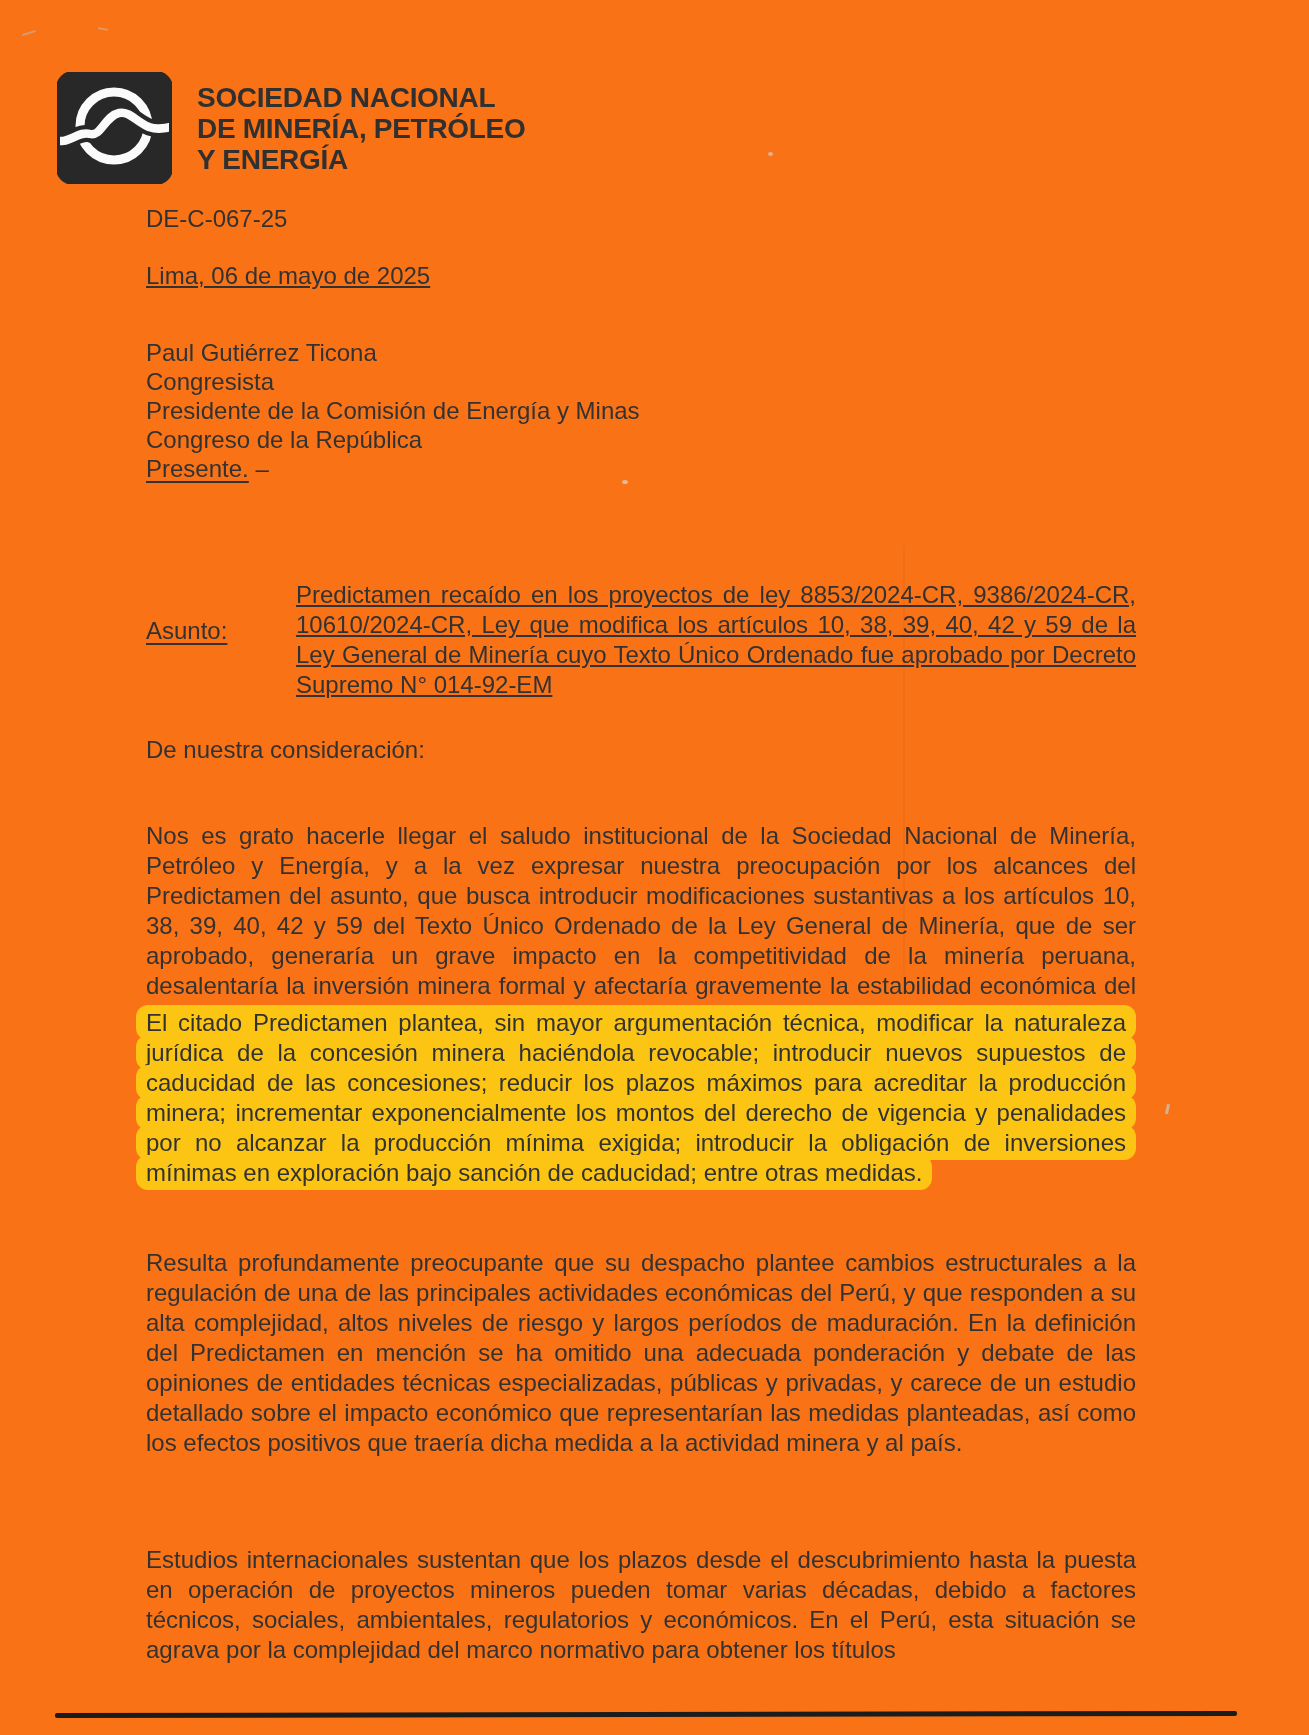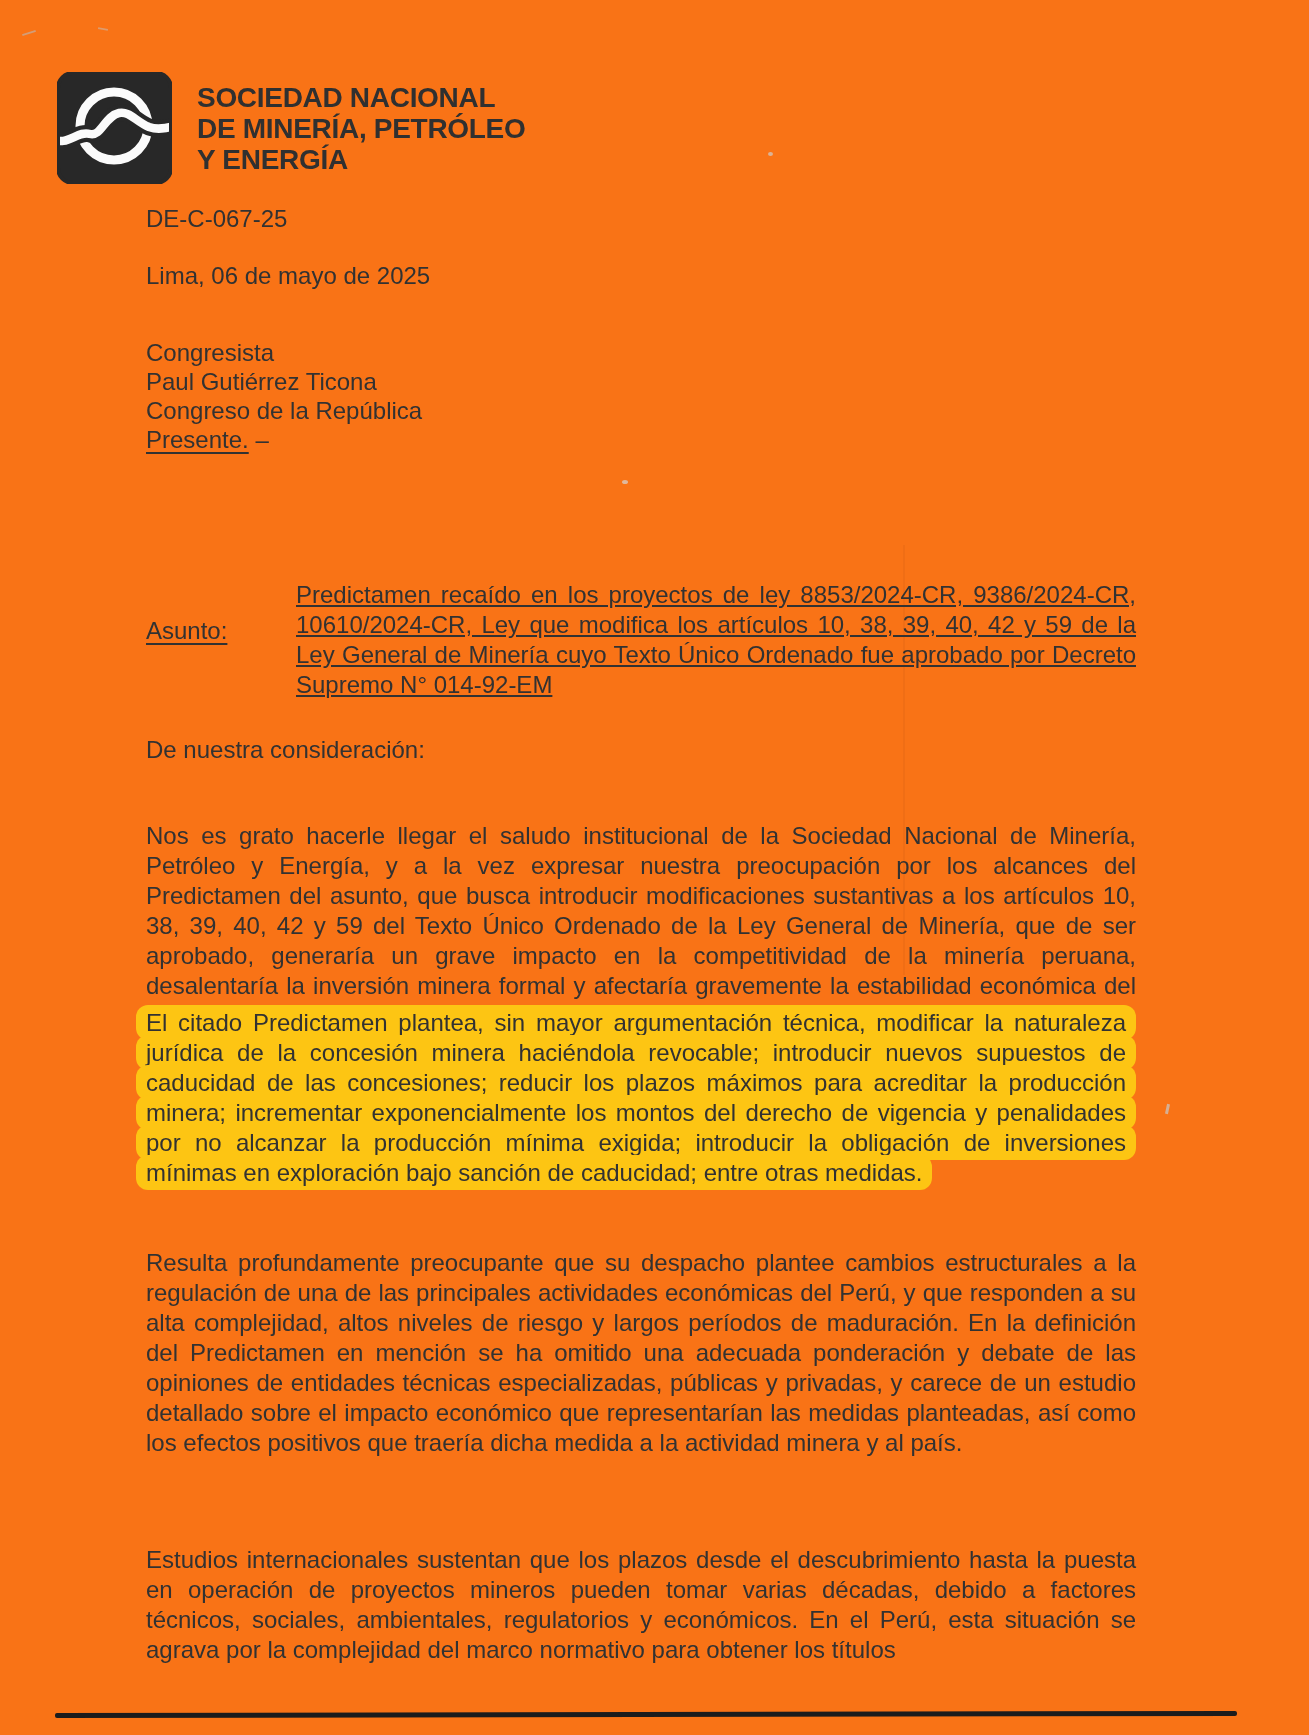--- a/index.html
+++ b/index.html
@@ -15,21 +15,21 @@
   }
   
   .logo-box { position:absolute; left:57px; top:72px; width:115px; height:112px; }
   .logo-text {
     position:absolute; left:197px; top:82px;
     font-weight:bold; font-size:28px; line-height:31px;
     letter-spacing:-0.3px; color:#303030;
   }
   
   .ref   { position:absolute; left:146px; top:205px; font-size:24px; }
-  .date  { position:absolute; left:146px; top:262px; font-size:24px; }
+  .date  { position:absolute; left:146px; top:262px; font-size:24px;text-decoration:underline; }
   
   .recipient { position:absolute; left:146px; top:338px; font-size:24px; line-height:29px; }
   .ul { text-decoration: underline; text-underline-offset: 4px; margin-top: 36px; }
   
   .subject { position:absolute; left:146px; top:580px; width:990px; display:flex; font-size:24px; line-height:30px; }
   .subject-label { flex:0 0 150px; }
   .subject-text  { width:840px; text-align:justify;text-decoration:underline; }
   
   .salutation { position:absolute; left:146px; top:736px; font-size:24px; }
   .para {
@@ -91,22 +91,23 @@
   <div class="logo-text">
     <div>SOCIEDAD NACIONAL</div>
     <div>DE MINERÍA, PETRÓLEO</div>
     <div>Y ENERGÍA</div>
   </div>
 
   <div class="ref">DE-C-067-25</div>
   <div class="date">Lima, 06 de mayo de 2025</div>
 
   <div class="recipient">
+    <div>Paul Gutiérrez Ticona</div>
     <div>Congresista</div>
-    <div>Paul Gutiérrez Ticona</div>
+    <div>Presidente de la Comisión de Energía y Minas</div>
     <div>Congreso de la República</div>
     <div><span class="ul">Presente.</span><span> –</span></div>
   </div>
 
   <div class="subject">
     <div class="subject-label ul">Asunto:</div>
     <div class="subject-text">Predictamen recaído en los proyectos de ley 8853/2024-CR, 9386/2024-CR, 10610/2024-CR, Ley que modifica los artículos 10, 38, 39, 40, 42 y 59 de la Ley General de Minería cuyo Texto Único Ordenado fue aprobado por Decreto Supremo N° 014-92-EM</div>
   </div>
 
   <div class="salutation">De nuestra consideración:</div>

